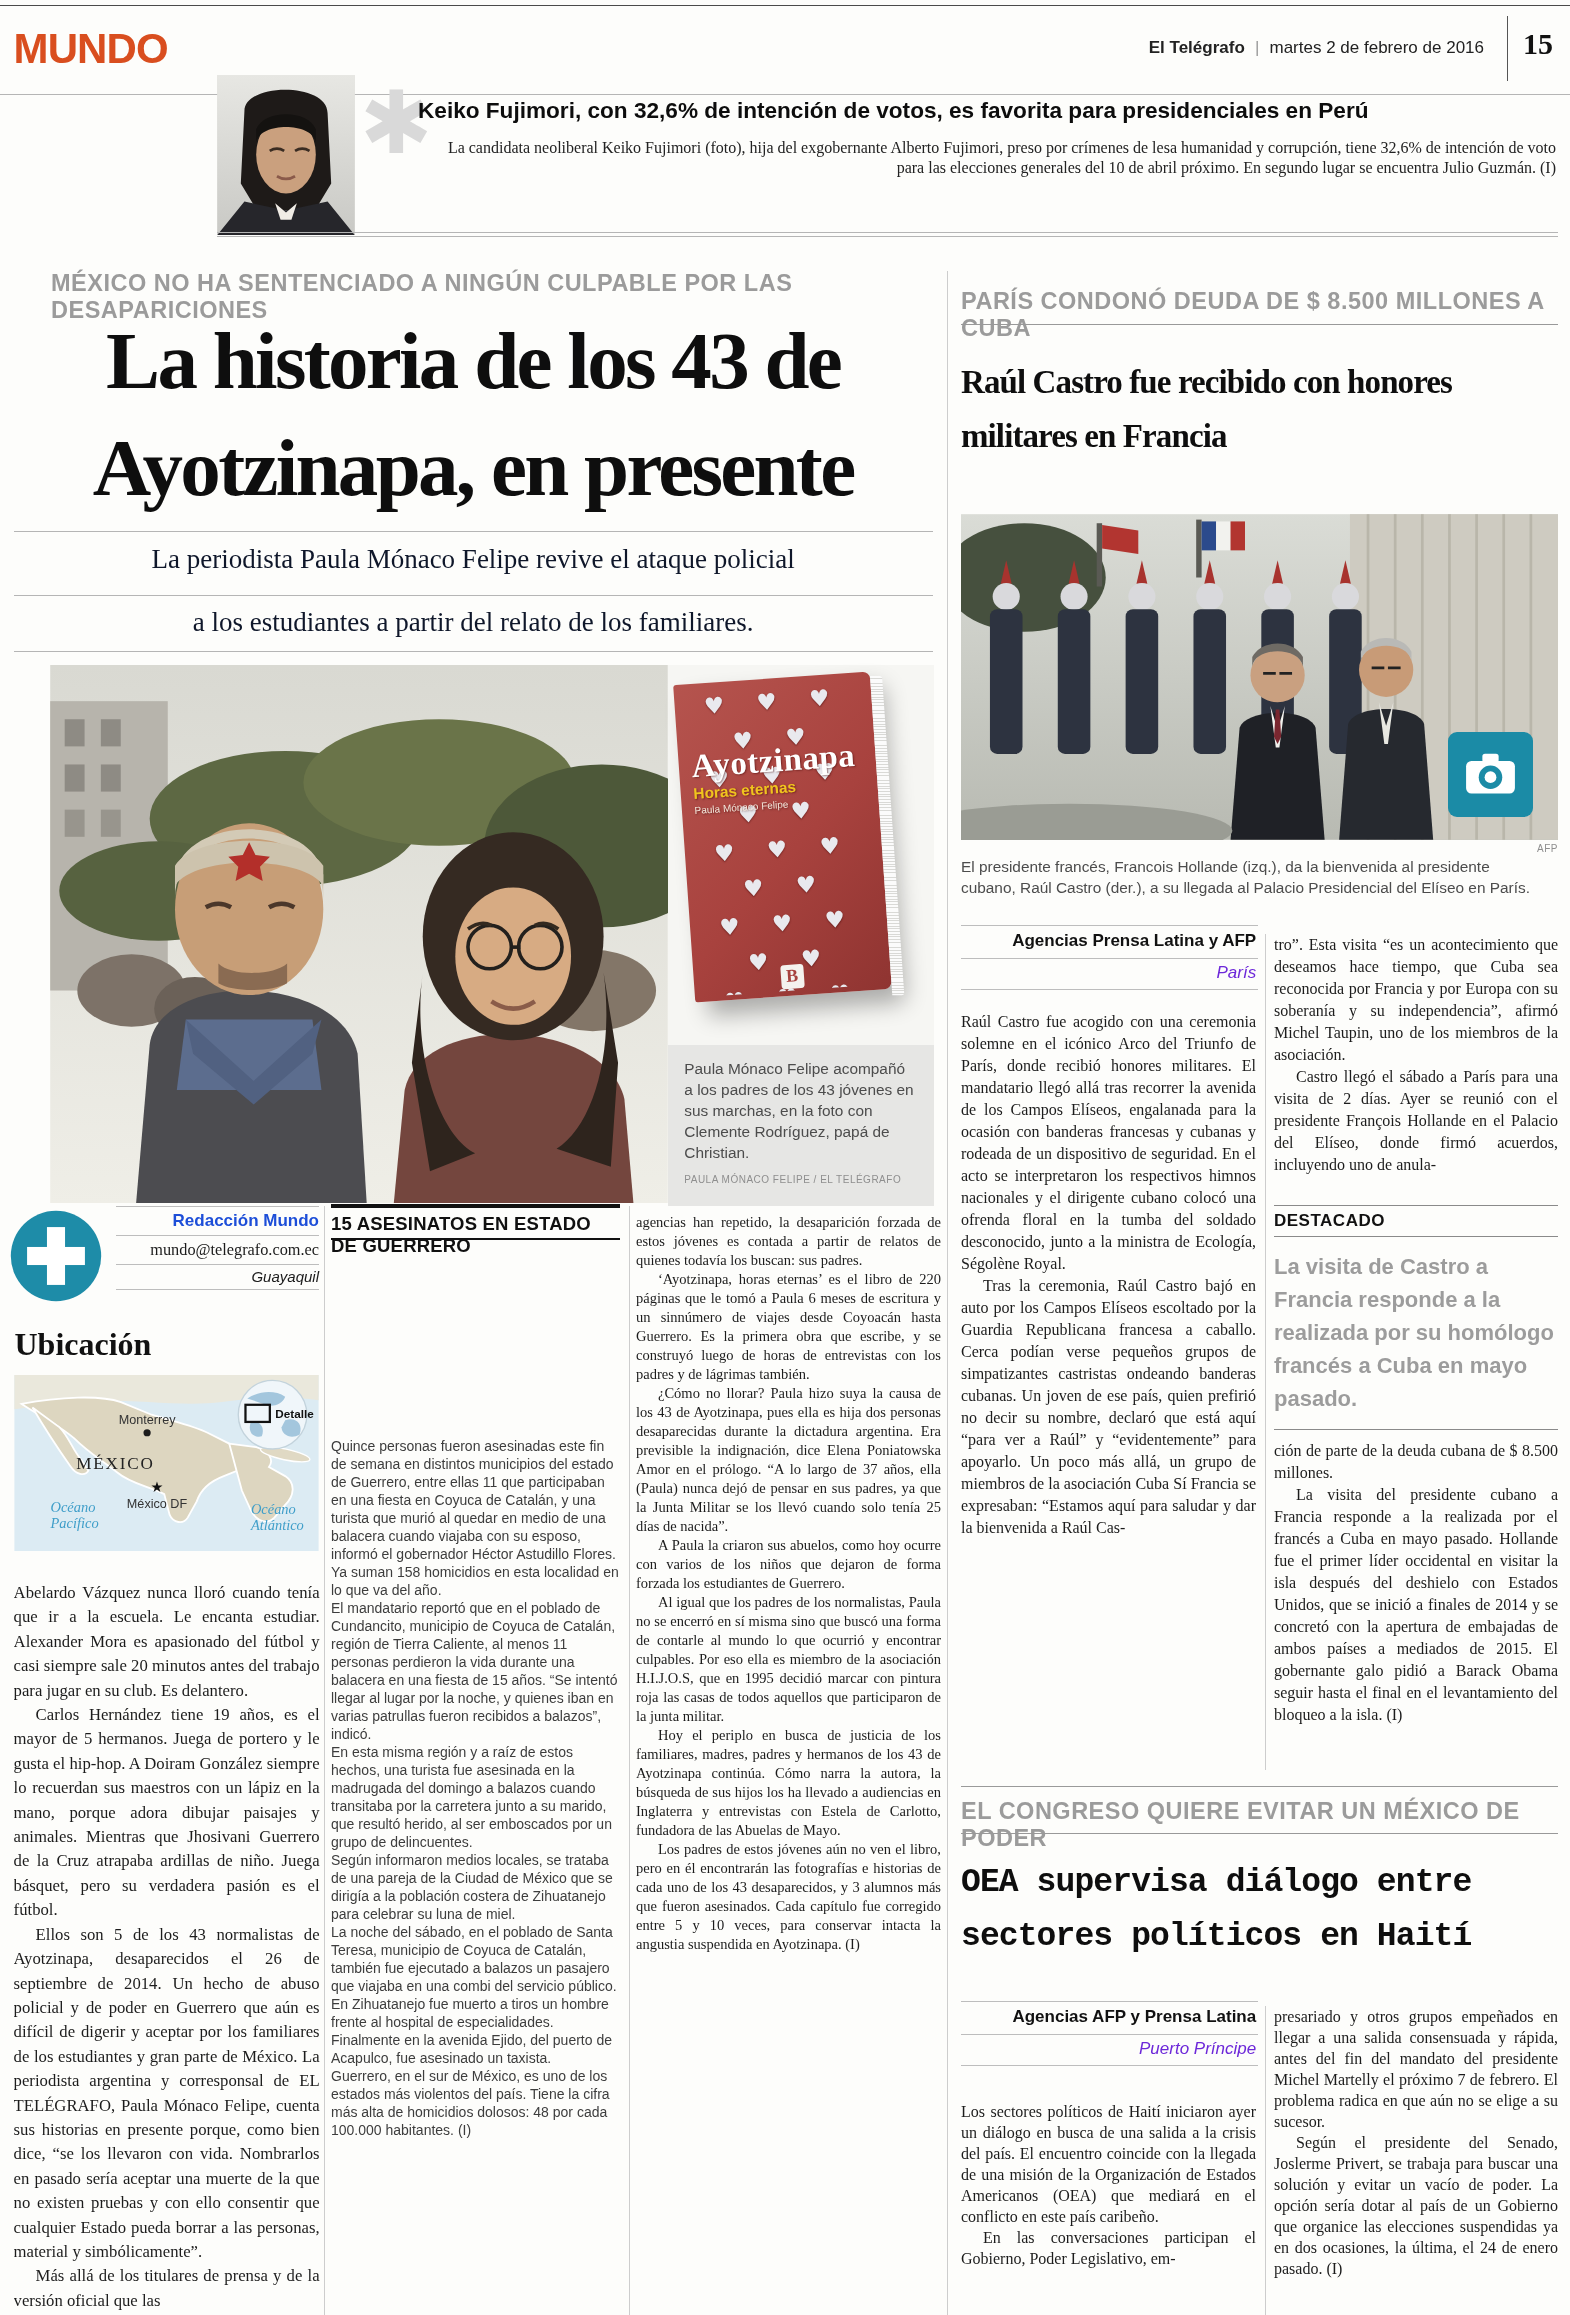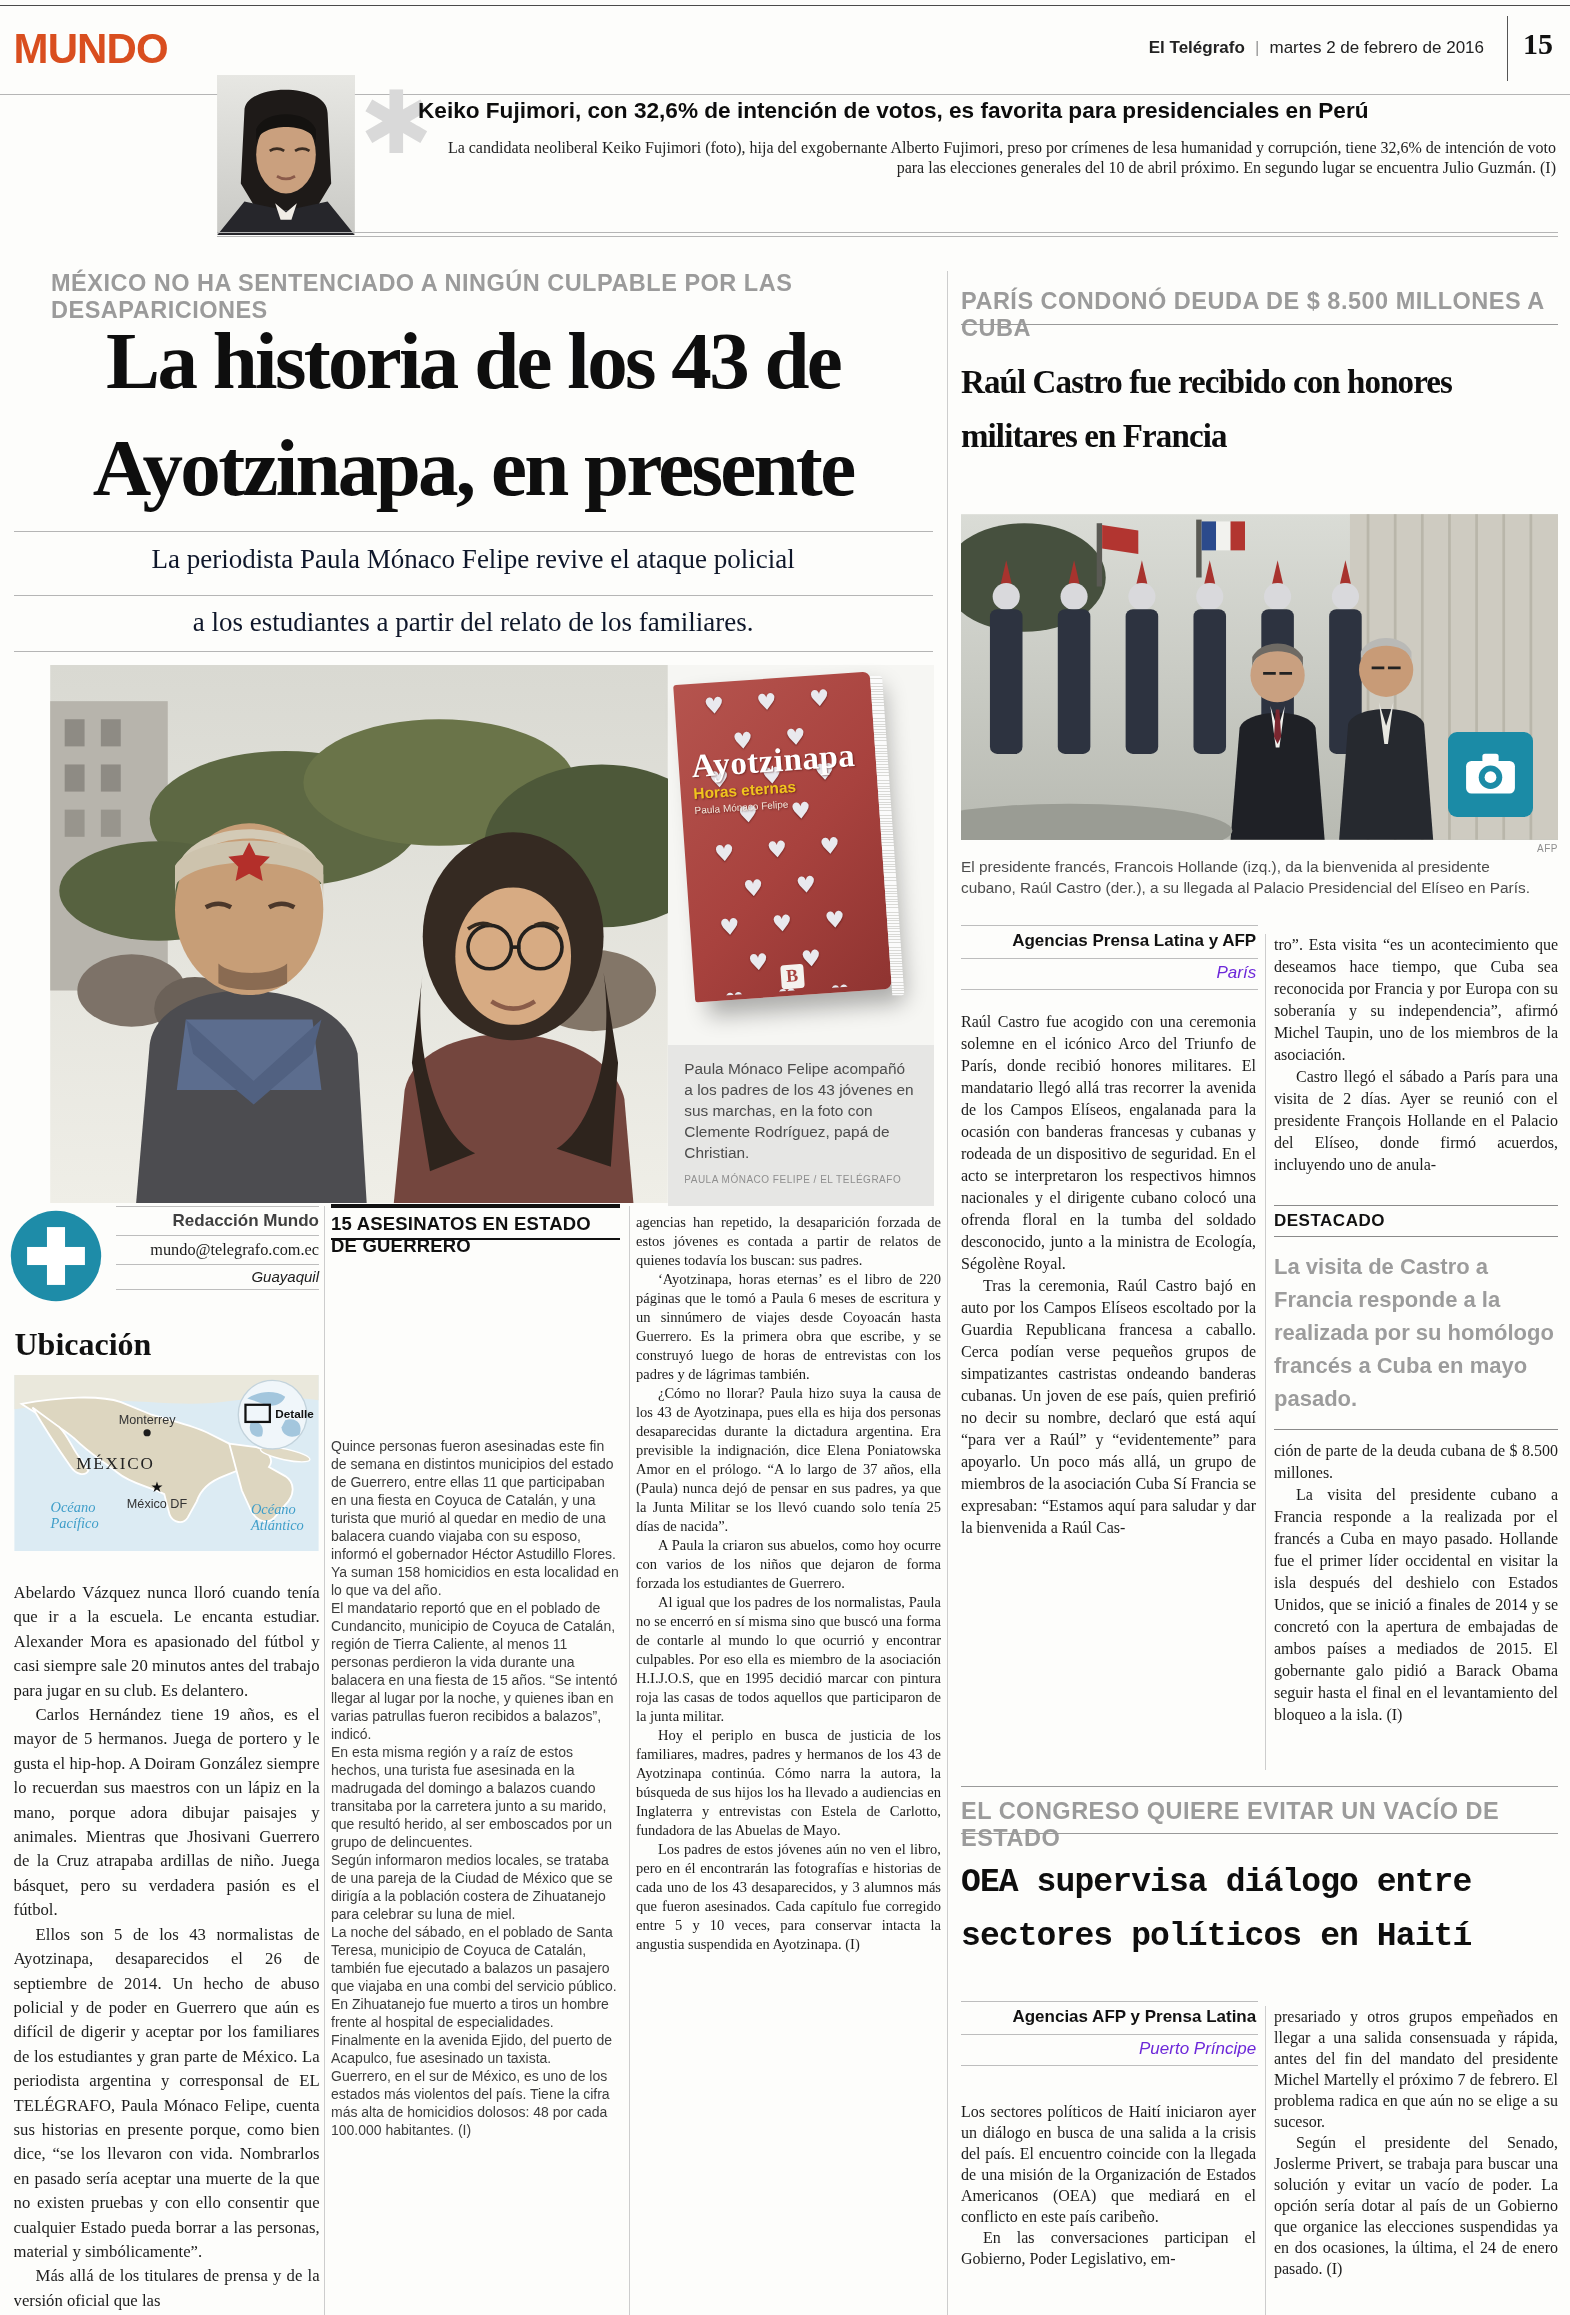--- a/index.html
+++ b/index.html
@@ -37,21 +37,21 @@
   .credit{font-family:"Liberation Sans",sans-serif;font-size:10px;color:#8e8e8e;letter-spacing:0.5px;}
   
   .g-kicker{font-family:"Liberation Sans",sans-serif;font-weight:bold;font-size:18.5px;color:#101010;letter-spacing:0.2px;}
   .g-headline{font-weight:bold;font-size:31px;line-height:42px;color:#2b93c6;}
   .g-graybox{background:#dedede;}
   
   .d-label{font-family:"Liberation Sans",sans-serif;font-weight:bold;font-size:17px;color:#111;letter-spacing:0.5px;}
   .d-quote{font-family:"Liberation Sans",sans-serif;font-weight:bold;font-size:22px;line-height:33px;color:#9c9c9c;}
   
   .bureau{text-align:right;}
-  .bureau .b-name{font-family:"Liberation Sans",sans-serif;font-weight:bold;font-size:17px;color:#404040;
+  .bureau .b-name{font-family:"Liberation Sans",sans-serif;font-weight:bold;font-size:17px;color:#1d4ed8;
                   border-top:0.9px solid #bdbdbd;border-bottom:0.9px solid #bdbdbd;padding:3.6px 0 4.5px;}
   .bureau .b-mail{font-size:16.3px;padding:3.6px 0 4.5px;border-bottom:0.9px solid #bdbdbd;}
   .bureau .b-city{font-family:"Liberation Sans",sans-serif;font-style:italic;font-size:15px;padding:2.7px 0 4.5px;border-bottom:0.9px solid #bdbdbd;}
   .map-title{font-weight:bold;font-size:32px;color:#111;}
   
   .brief-hl{font-family:"Liberation Sans",sans-serif;font-weight:bold;font-size:22.6px;color:#0d0d0d;}
   .brief-body{font-size:16px;line-height:20px;color:#222;}
   .star-glyph{font-size:87px;color:#d9d9d9;line-height:1;font-family:"DejaVu Sans",sans-serif;}
   
   .book{position:absolute;left:16.3px;top:12.7px;width:197px;height:318px;transform:rotate(-4deg);
@@ -390,21 +390,21 @@
     <div class="d-quote" style="padding:12.7px 0 14.5px;">La visita de Castro a Francia responde a la realizada por su homólogo francés a Cuba en mayo pasado.</div>
     <div style="border-top:0.9px solid #8a8a8a;"></div>
   </div>
   <div class="abs serifcol body-md" style="left:1274px;top:1440px;width:284px;height:331px;overflow:hidden;">
       <p>ción de parte de la deuda cubana de $ 8.500 millones.</p>
       <p>La visita del presidente cubano a Francia responde a la realizada por el francés a Cuba en mayo pasado. Hollande fue el primer líder occidental en visitar la isla después del deshielo con Estados Unidos, que se inició a finales de 2014 y se concretó con la apertura de embajadas de ambos países a mediados de 2015. El gobernante galo pidió a Barack Obama seguir hasta el final en el levantamiento del bloqueo a la isla. (I)</p>
     </div>
   <div class="vline" style="left:1265px;top:934px;height:836px;"></div>
 
   <div class="hline" style="left:961px;top:1786px;width:597px;background:#9a9a9a;"></div>
-  <div class="abs kicker" style="left:961px;top:1798px;width:597px;">EL CONGRESO QUIERE EVITAR UN VACÍO DE ESTADO</div>
+  <div class="abs kicker" style="left:961px;top:1798px;width:597px;">EL CONGRESO QUIERE EVITAR UN MÉXICO DE PODER</div>
   <div class="hline" style="left:961px;top:1833px;width:597px;background:#999;"></div>
   <div class="abs sub-hl" style="left:961px;top:1856px;width:599px;font-family:Liberation Mono, monospace;">OEA supervisa diálogo entre sectores políticos en Haití</div>
   <div class="abs byline-block" style="left:961px;top:2001px;width:297px;">
     <div class="byline">Agencias AFP y Prensa Latina</div>
     <div class="dateline">Puerto Príncipe</div>
   </div>
   <div class="abs serifcol body-ht" style="left:961px;top:2101px;width:295px;height:215px;overflow:hidden;">
       <p>Los sectores políticos de Haití iniciaron ayer un diálogo en busca de una salida a la crisis del país. El encuentro coincide con la llegada de una misión de la Organización de Estados Americanos (OEA) que mediará en el conflicto en este país caribeño.</p>
       <p>En las conversaciones participan el Gobierno, Poder Legislativo, em-</p>
     </div>

